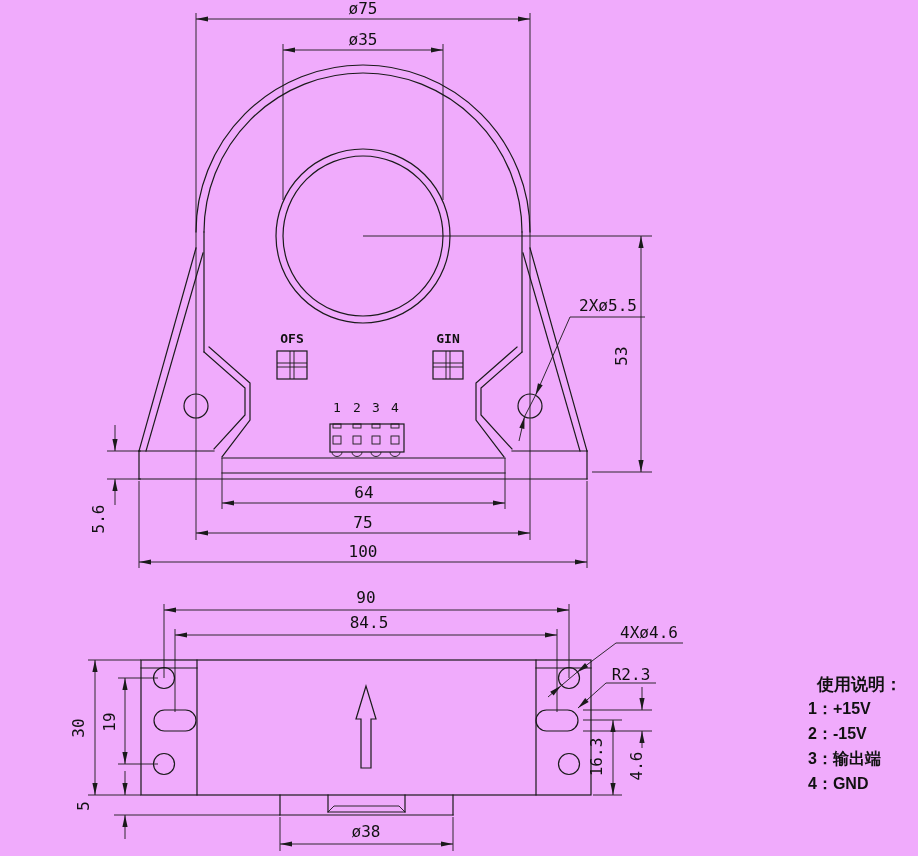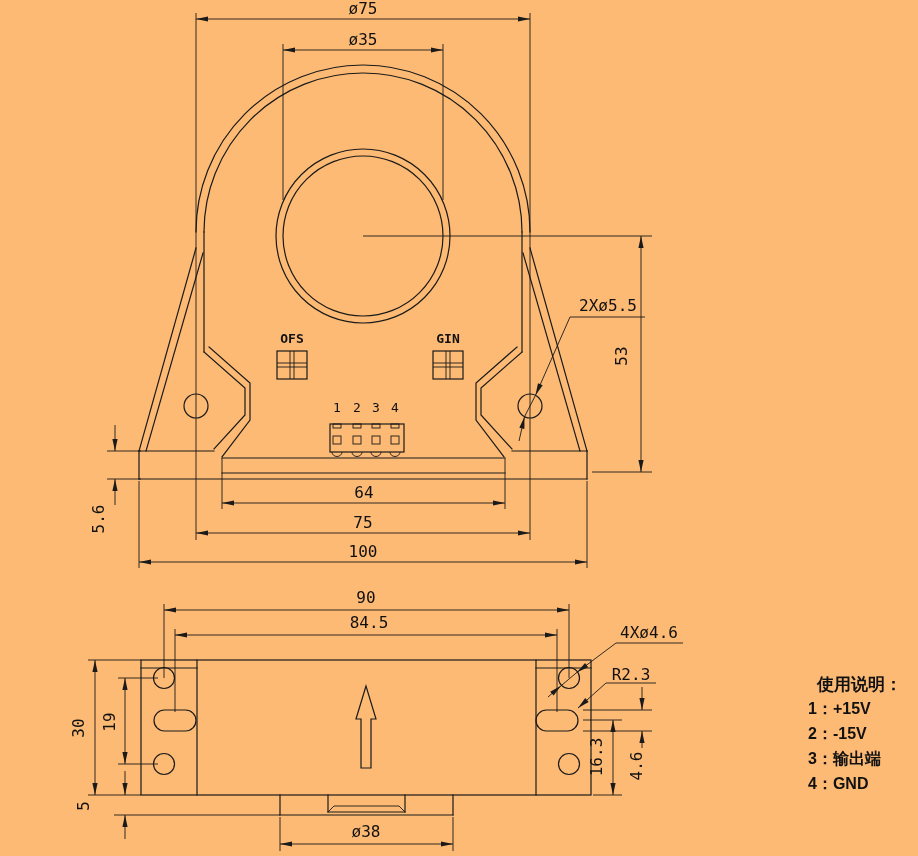--- a/index.html
+++ b/index.html
@@ -1,16 +1,16 @@
 <!DOCTYPE html>
 <html><head>
 <meta charset="utf-8">
 <style>
   html,body{margin:0;padding:0;background:#ffffff;}
-  .canvas{position:relative;width:918px;height:856px;background:#fdba74;overflow:hidden;text-align:right;}
+  .canvas{position:relative;width:918px;height:856px;background:#f0abfc;overflow:hidden;text-align:right;}
   svg{display:block;}
   .p{stroke:#1a1a1a;stroke-width:1.2;fill:none;stroke-linecap:square;}
   .d{stroke:#1a1a1a;stroke-width:0.9;fill:none;stroke-linecap:butt;}
   .dt{font-family:"DejaVu Sans Mono",monospace;font-size:16px;fill:#111;}
   .sm{font-family:"DejaVu Sans Mono",monospace;font-size:13px;fill:#111;font-weight:bold;}
   .pin{font-family:"DejaVu Sans Mono",monospace;font-size:13px;fill:#111;}
   .cn{font-family:sans-serif;font-size:16px;font-weight:700;fill:#111;}
   .cnt{font-family:sans-serif;font-size:17px;font-weight:700;fill:#111;}
 </style>
 </head>

